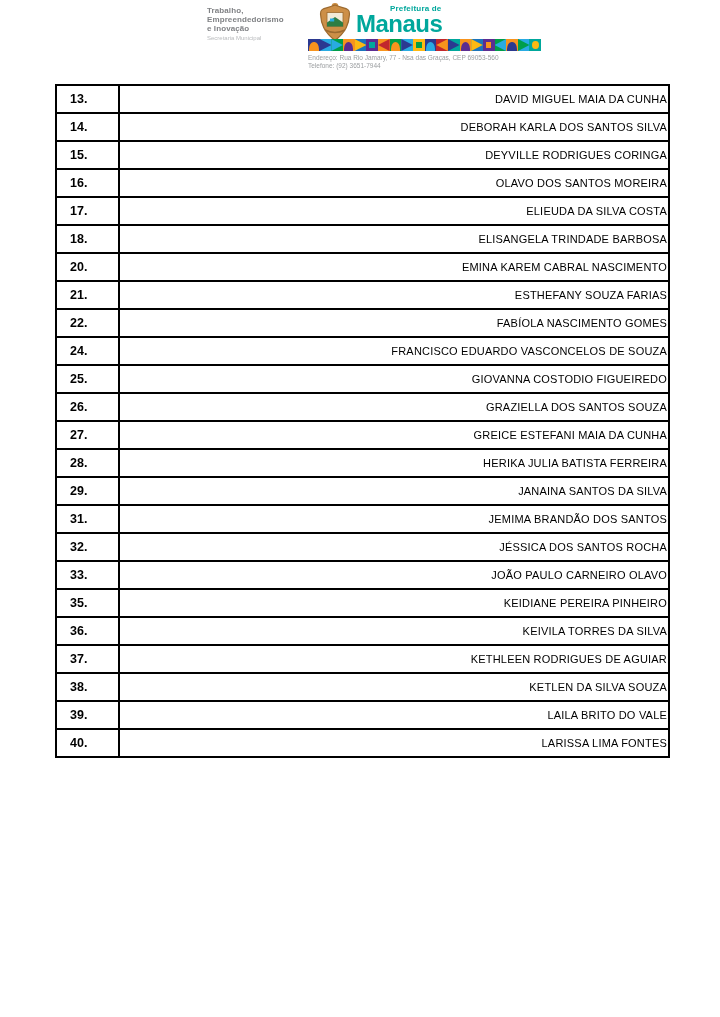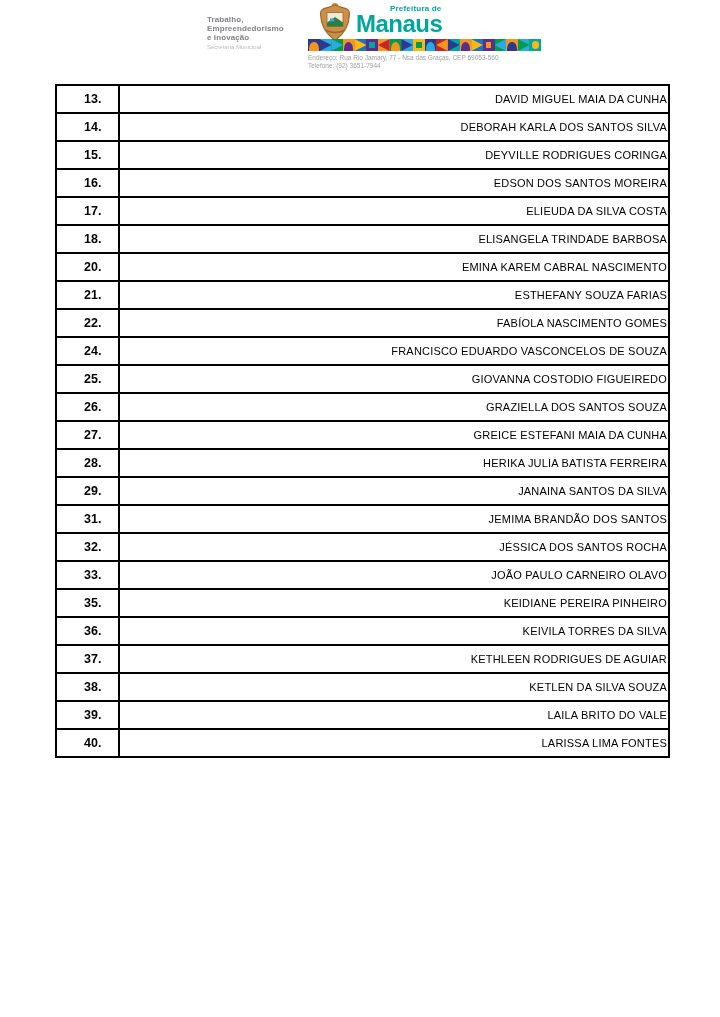--- a/index.html
+++ b/index.html
@@ -3,21 +3,21 @@
 <meta charset="utf-8">
 <style>
   html,body{margin:0;padding:0;background:#e8e8e8;}
   .page{
     position:relative;width:720px;height:1017px;background:#ffffff;
     font-family:"Liberation Sans", sans-serif;color:#000;overflow:hidden;
     margin:0 auto;
   }
 
   
-  .org-block{position:absolute;left:207px;top:15px;width:110px;}
+  .org-block{position:absolute;left:207px;top:6px;width:110px;}
   .org-line{font-size:8px;font-weight:bold;color:#808285;line-height:9px;letter-spacing:0.1px;}
   .org-sub{font-size:6px;color:#b9bbbd;margin-top:2px;}
 
   .crest{position:absolute;left:317px;top:2px;width:36px;height:40px;}
 
   .wordmark{position:absolute;left:356px;top:4px;width:190px;height:36px;}
   .prefeitura{position:absolute;left:34px;top:0;font-size:8px;font-weight:bold;letter-spacing:0.2px;}
   .manaus{position:absolute;left:0;top:6px;font-size:24px;font-weight:bold;letter-spacing:-0.5px;}
 
   .mosaic{position:absolute;left:308px;top:39px;width:233px;height:12px;display:flex;}
@@ -36,21 +36,21 @@
   table.roster{
     position:absolute;left:55px;top:84px;width:615px;
     border-collapse:collapse;table-layout:fixed;
   }
   table.roster td{
     border:2px solid #000;height:28px;box-sizing:border-box;
     overflow:hidden;white-space:nowrap;
   }
   td.num{
     width:63px;font-weight:bold;font-size:12.5px;
-    padding-left:27px;vertical-align:middle;
+    padding-left:13px;vertical-align:middle;
   }
   td.name{
     text-align:right;vertical-align:middle;
     font-size:11px;letter-spacing:0.2px;
   }
 </style>
 </head>
 <body>
 
 <div class="page">
@@ -160,21 +160,21 @@
       <td class="name">DEBORAH KARLA DOS SANTOS SILVA</td>
     </tr>
 
     <tr>
       <td class="num">15.</td>
       <td class="name">DEYVILLE RODRIGUES CORINGA</td>
     </tr>
 
     <tr>
       <td class="num">16.</td>
-      <td class="name">EDSON DOS SANTOS MOREIRA</td>
+      <td class="name">OLAVO DOS SANTOS MOREIRA</td>
     </tr>
 
     <tr>
       <td class="num">17.</td>
       <td class="name">ELIEUDA DA SILVA COSTA</td>
     </tr>
 
     <tr>
       <td class="num">18.</td>
       <td class="name">ELISANGELA TRINDADE BARBOSA</td>

